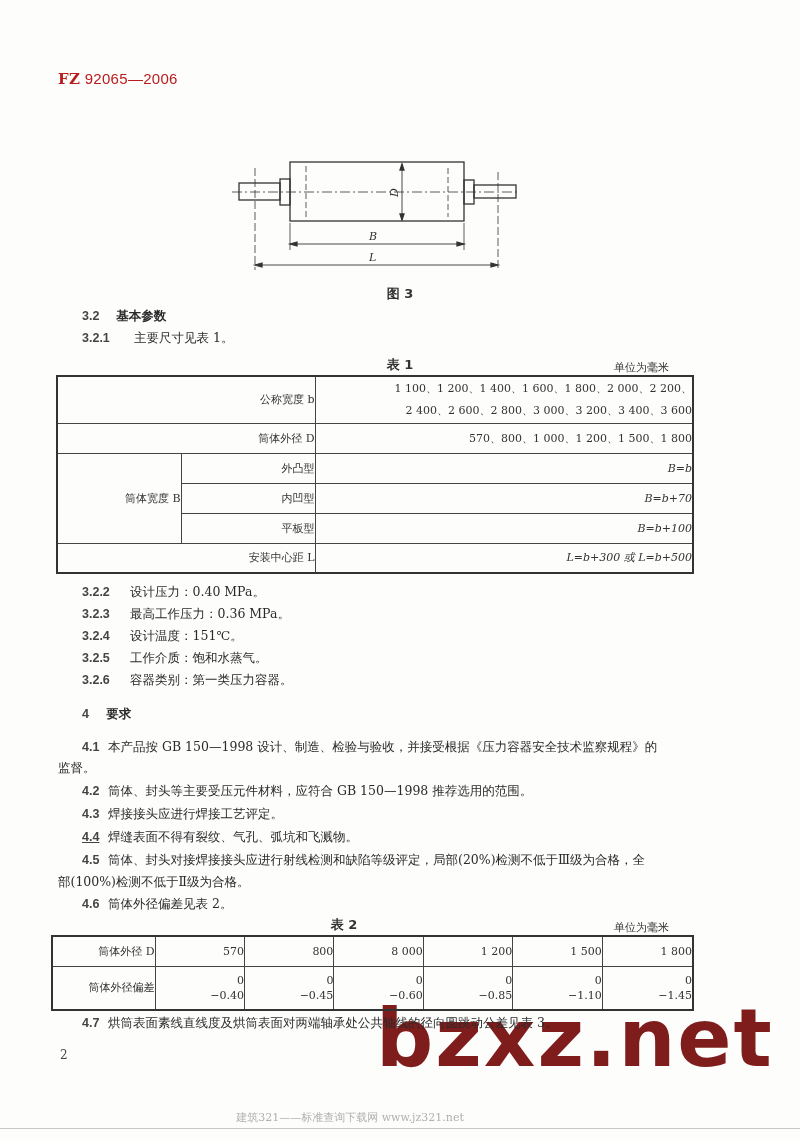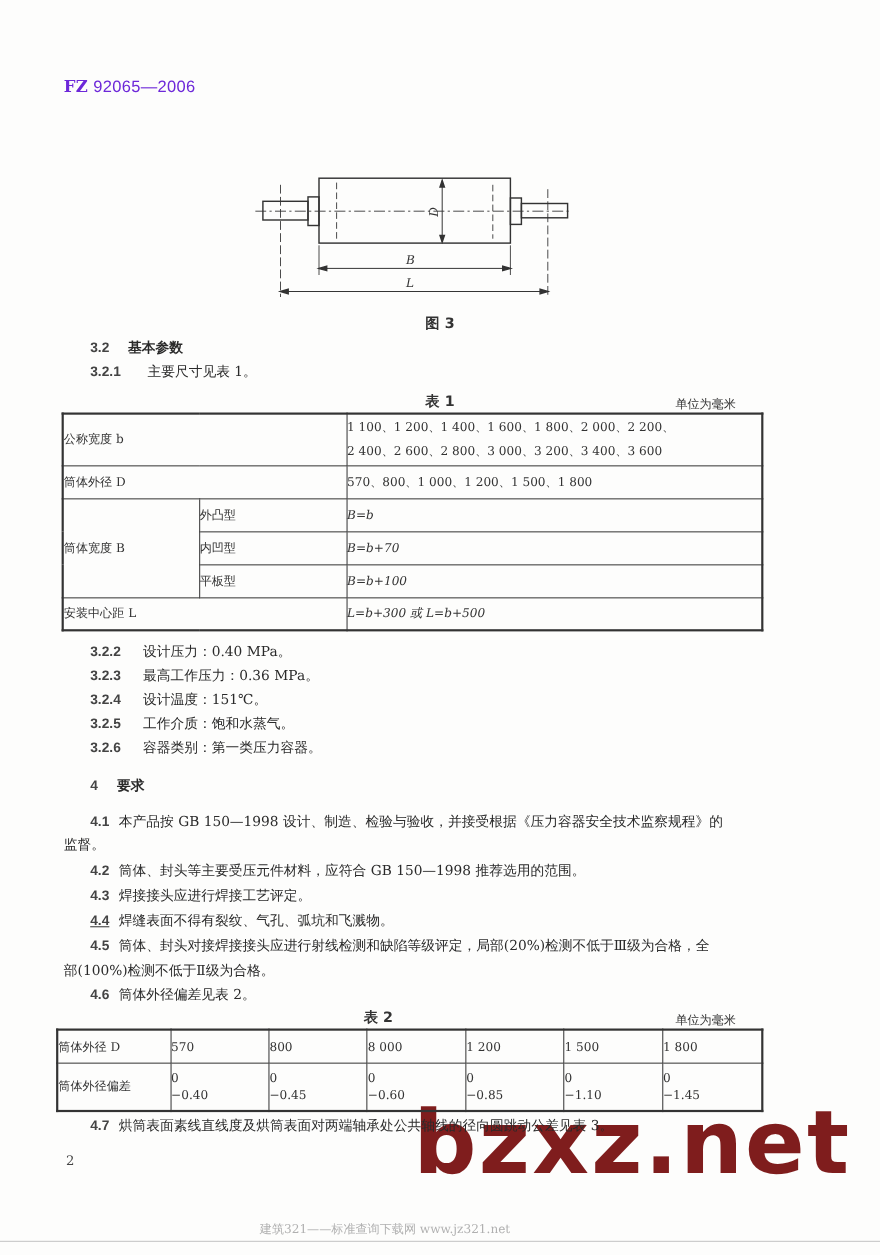--- a/index.html
+++ b/index.html
@@ -3,31 +3,31 @@
   <meta charset="utf-8">
   <style>
     html, body { margin:0; padding:0; }
     body {
       width:800px; height:1141px; position:relative; overflow:hidden;
       background:#fdfdfc;
       font-family:"DejaVu Serif","Liberation Serif",serif;
       color:#222;
     }
     .abs { position:absolute; }
-    .doc-code { left:58px; top:70px; font-family:"Liberation Sans","DejaVu Sans",sans-serif; font-size:15px; color:#6d28d9; letter-spacing:0.3px; }
+    .doc-code { left:58px; top:70px; font-family:"Liberation Sans","DejaVu Sans",sans-serif; font-size:15px; color:#b91c1c; letter-spacing:0.3px; }
     .doc-code b { font-weight:bold; font-family:"DejaVu Serif",serif; }
     .fig-wrap { left:232px; top:150px; width:300px; height:125px; }
     .fig-caption { left:0; width:800px; top:285px; text-align:center; font-size:13px; font-weight:bold; color:#333; font-family:"DejaVu Sans",sans-serif; }
     .line { font-size:12.5px; color:#2a2a2a; white-space:nowrap; }
     .sec-title { font-weight:bold; font-family:"DejaVu Sans",sans-serif; }
     .num { font-family:"Liberation Sans","DejaVu Sans",sans-serif; font-weight:bold; color:#444; display:inline-block;margin-left:24px; }
     .tbl-title { font-size:13px; font-weight:bold; font-family:"DejaVu Sans",sans-serif; color:#333; }
     .unit { font-size:11px; color:#333; font-family:"DejaVu Sans",sans-serif; }
     table { border-collapse:collapse; position:absolute; font-size:11px; color:#333; }
-    table td { border:1px solid #444; text-align:left; padding:0;margin-left:48px; }
+    table td { border:1px solid #444; text-align:right; padding:0;margin-left:48px; }
     table.t1 { border:2px solid #333; }
     table.t2 { border:2px solid #333; }
     .it { font-style:italic; }
     .page-num { left:60px; top:1048px; font-size:12px; color:#444; }
     .watermark { left:376px; top:992px; font-family:"DejaVu Sans",sans-serif; font-weight:bold; font-size:80px; color:#7f1d1d; letter-spacing:2px; z-index:0; }
     .footer { left:0; width:700px; top:1110px; text-align:center; font-size:11px; color:#b0b0b0; }
     .footer-rule { left:0; top:1128px; width:800px; height:1px; background:#c8c8c8; }
     .content { z-index:1; }
   </style>
 </head>

